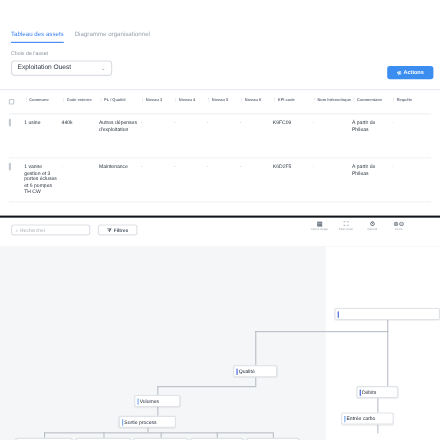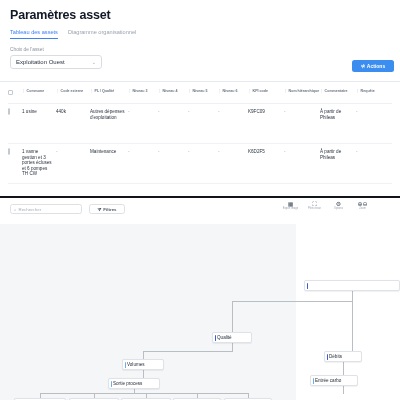--- a/index.html
+++ b/index.html
@@ -111,21 +111,20 @@
   .hline { height:0.7px; }
   .vline { width:0.7px; }
 </style>
 </head>
 <body>
 
 <div class="app">
 
   <div class="top-panel">
 
-    <div class="page-title">Paramètres asset</div>
 
     <div class="tabs">
       <div class="tab active">Tableau des assets</div>
       <div class="tab">Diagramme organisationnel</div>
     </div>
 
     <div class="field-label">Choix de l'asset</div>
     <div class="select-box">
       <span>Exploitation Ouest</span>
       <span class="caret">⌄</span>

